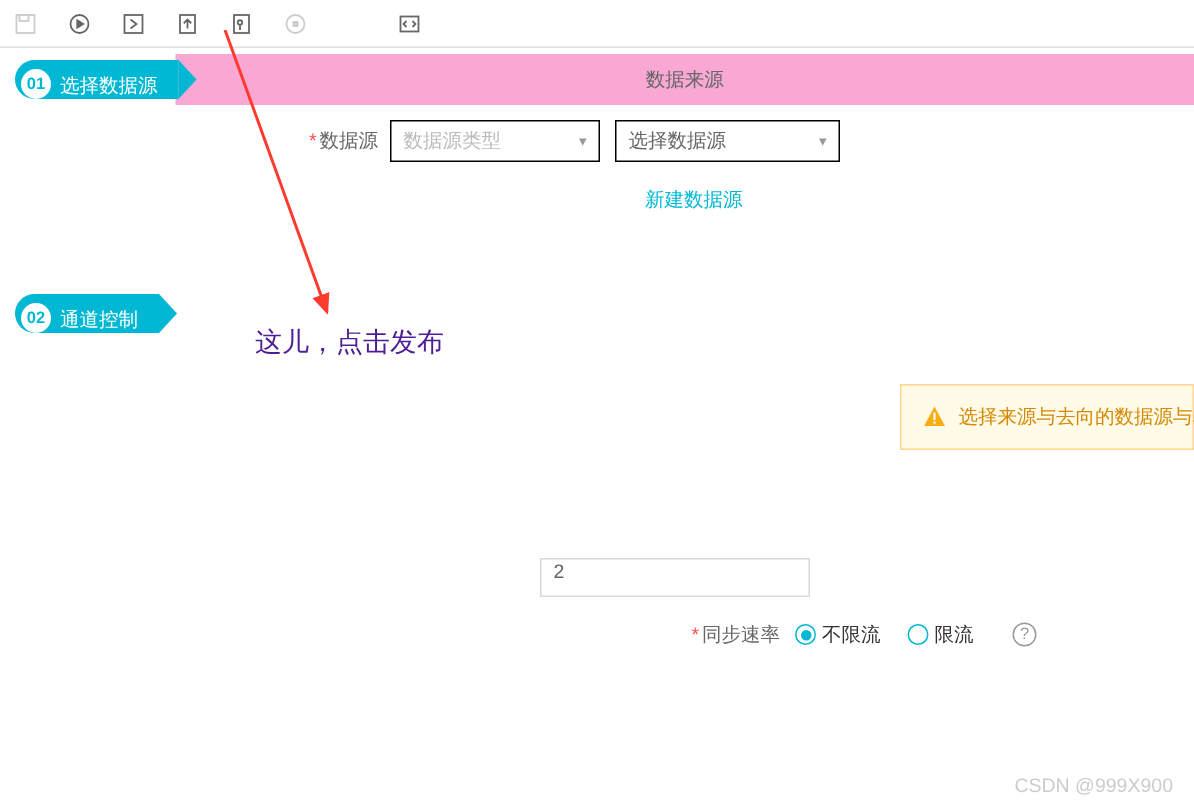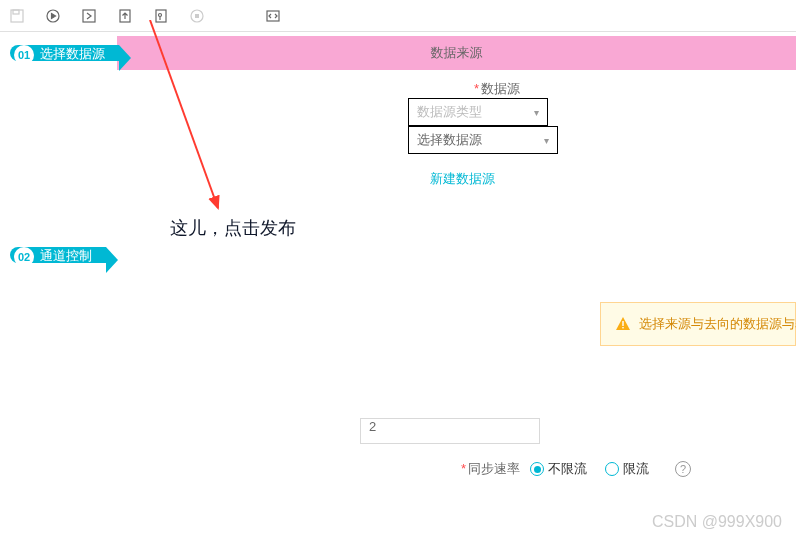--- a/index.html
+++ b/index.html
@@ -4,48 +4,48 @@
 <style>
 * { box-sizing: border-box; margin: 0; padding: 0; }
 body { font-family: "Microsoft YaHei", Arial, sans-serif; font-size: 13px; color: #333; background: #fff; width: 796px; height: 539px; overflow: hidden; position: relative; }
 .toolbar { height: 32px; border-bottom: 1px solid #e0e0e0; display: flex; align-items: center; padding: 0 8px; gap: 18px; }
 .toolbar .ticon { width: 18px; height: 18px; display: flex; align-items: center; justify-content: center; color: #555; cursor: pointer; }
 .toolbar .ticon svg { width: 16px; height: 16px; stroke: #666; fill: none; stroke-width: 1.2; }
 .toolbar .ticon.disabled svg { stroke: #ccc; }
 .content { padding: 0 0 0 10px; }
 .intro { text-align: center; padding: 18px 0 8px 0; color: #666; font-size: 13px; margin-left: 280px; white-space: nowrap; }
 .step-header { display: flex; align-items: center; height: 34px; position: relative; margin-top: 4px; }
-.step-tag { background: #00b8d4; color: #fff; height: 16px; display: flex; align-items: flex-start; border-radius: 13px 0 0 13px; padding: 0 14px 0 4px; font-size: 13px; position: relative; }
+.step-tag { background: #00b8d4; color: #fff; height: 26px; display: flex; align-items: flex-end; border-radius: 13px 0 0 13px; padding: 0 14px 0 4px; font-size: 13px; position: relative; }
 .step-tag::after { content: ""; position: absolute; right: -12px; top: 0; border-left: 12px solid #00b8d4; border-top: 13px solid transparent; border-bottom: 13px solid transparent; }
 .step-num { background: #fff; color: #00b8d4; width: 20px; height: 20px; border-radius: 10px; display: inline-flex; align-items: center; justify-content: center; font-size: 11px; margin-right: 6px; font-weight: bold; }
 .step-bar { flex: 1; height: 34px; background: #f9a8d4; margin-left: -2px; display: flex; align-items: center; justify-content: center; color: #666; }
 .step-header.plain .step-bar { background: transparent; }
-.form-row { display: flex; align-items: center; padding: 10px 0; margin-left: 160px; flex-direction: column; }
+.form-row { display: flex; align-items: center; padding: 10px 0; margin-left: 160px; }
 .form-label { width: 90px; text-align: right; color: #666; padding-right: 8px; }
 .req { color: #ff4d4f; margin-right: 2px; }
 .select { border: 1px solid #000000; height: 28px; background: #fff; display: flex; align-items: center; justify-content: space-between; padding: 0 8px; color: #bbb; cursor: pointer; }
 .select .chev { color: #999; font-size: 10px; }
 .select.s1 { width: 140px; margin-right: 10px; }
 .select.s2 { width: 150px; color: #666; }
 .link { color: #00b8d4; cursor: pointer; }
 .link-row { margin-left: 420px; padding: 6px 0 20px 0; }
-.annotation { position: absolute; left: 170px; top: 216px; color: #0f172a; font-size: 18px; font-weight: 500; text-shadow: 0 0 1px #fff, 0 0 1px #fff; }
+.annotation { position: absolute; left: 170px; top: 216px; color: #4c1d95; font-size: 18px; font-weight: 500; text-shadow: 0 0 1px #fff, 0 0 1px #fff; }
 .arrow-svg { position: absolute; left: 130px; top: 20px; pointer-events: none; }
 .warning-box { border: 1px solid #ffd591; background: #fffbe6; margin: 30px 0 30px 590px; padding: 12px 14px; display: flex; align-items: center; color: #d48806; white-space: nowrap; }
 .warning-box .wicon { width: 16px; height: 16px; margin-right: 8px; flex-shrink: 0; }
 .channel-desc { margin-left: 380px; padding: 30px 0 18px 0; color: #666; white-space: nowrap; }
 .ch-row { display: flex; align-items: center; padding: 8px 0; margin-left: 350px; }
 .ch-label { width: 170px; text-align: right; color: #666; padding-right: 10px; }
 .input-sm { border: 1px solid #d9d9d9; height: 26px; width: 180px; padding: 0 8px; color: #666; }
 .radio-group { display: flex; align-items: center; gap: 18px; }
 .radio { display: flex; align-items: center; gap: 4px; cursor: pointer; }
 .radio .dot { width: 14px; height: 14px; border: 1.5px solid #00b8d4; border-radius: 50%; display: flex; align-items: center; justify-content: center; }
 .radio.on .dot::after { content: ""; width: 7px; height: 7px; background: #00b8d4; border-radius: 50%; }
 .help-icon { width: 16px; height: 16px; border: 1px solid #999; border-radius: 50%; display: flex; align-items: center; justify-content: center; color: #999; font-size: 11px; margin-left: 8px; cursor: pointer; }
-.watermark { position: absolute; right: 14px; bottom: 8px; color: #ccc; font-size: 16px; }
+.watermark { position: absolute; right: 14px; bottom: 8px; color: #ccc; font-size: 13px; }
 </style>
 </head>
 <body>
 
 <div class="toolbar">
   <span class="ticon disabled">
       <svg viewBox="0 0 16 16">
         <rect x="2" y="2" width="12" height="12"></rect>
         <rect x="4" y="2" width="6" height="4"></rect>
       </svg>

